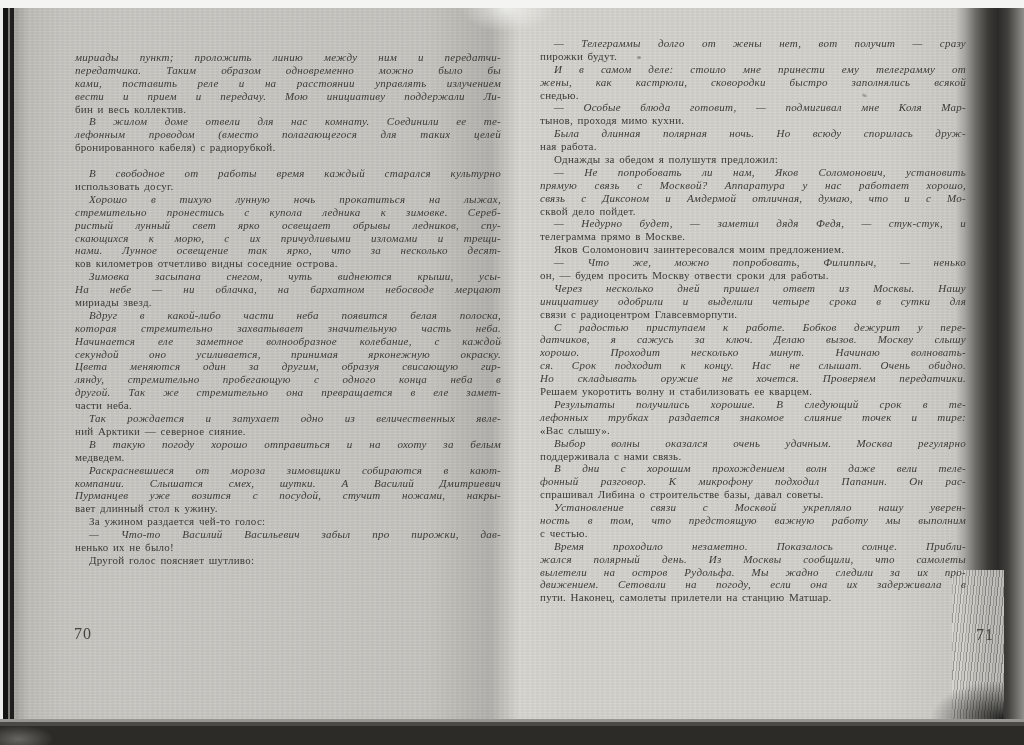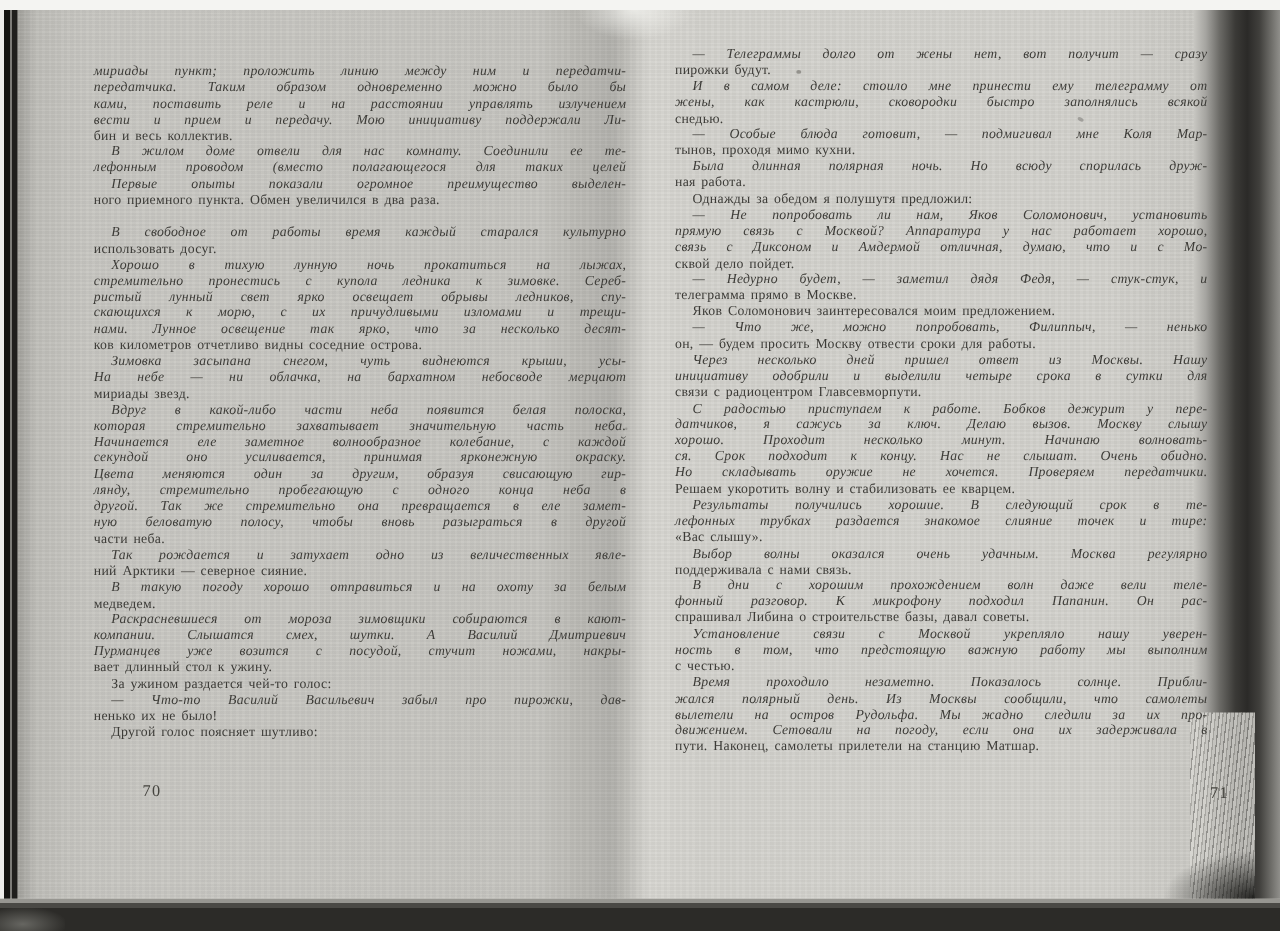--- a/index.html
+++ b/index.html
@@ -47,23 +47,23 @@
   .page-col{position:absolute;color:var(--text,#3c3b37);font-size:11px;}
   .left-col{left:75px;top:51px;width:426px;}
   .right-col{left:540px;top:37px;width:426px;}
   .para{margin:0;}
   .para.space{margin-top:13px;}
   .line{height:12.9px;line-height:12.9px;white-space:normal;
         text-align:justify;text-align-last:left;letter-spacing:.25px;word-spacing:1.5px;}
   .line.just{text-align-last:justify;font-style:italic;}
   .line.ind{text-indent:14px;}
 
-  .page-number{position:absolute;font-size:13px;color:#45443f;letter-spacing:1px;margin-left:40px;}
+  .page-number{position:absolute;font-size:16px;color:#45443f;letter-spacing:1px;}
   .pn-left{left:74px;top:625px;}
-  .pn-right{left:928px;top:626px;}
+  .pn-right{left:976px;top:626px;}
 
   
   .speck{position:absolute;background:#7a7974;border-radius:50%;}
   .s1{left:637px;top:56px;width:4px;height:3px;opacity:.7;}
   .s2{left:862px;top:94px;width:5px;height:3px;opacity:.55;transform:rotate(25deg);}
   .s3{left:500px;top:342px;width:2px;height:2px;opacity:.5;}
 
   
   .grain{position:absolute;left:14px;top:8px;width:944px;height:711px;pointer-events:none;
     background:repeating-linear-gradient(0deg, rgba(255,255,255,.03) 0 1px, rgba(0,0,0,.025) 1px 3px),
@@ -88,24 +88,21 @@
       <div class="para">
         <div class="line just">мириады пункт; проложить линию между ним и передатчи-</div>
         <div class="line just">передатчика. Таким образом одновременно можно было бы</div>
         <div class="line just">ками, поставить реле и на расстоянии управлять излучением</div>
         <div class="line just">вести и прием и передачу. Мою инициативу поддержали Ли-</div>
         <div class="line">бин и весь коллектив.</div>
       </div>
       <div class="para">
         <div class="line just ind">В жилом доме отвели для нас комнату. Соединили ее те-</div>
         <div class="line just">лефонным проводом (вместо полагающегося для таких целей</div>
-      </div>
-      <div class="para">
-        <div class="line just ind">Первые опыты показали огромное преимущество выделен-</div>
-        <div class="line">ного приемного пункта. Обмен увеличился в два раза.</div>
+        <div class="line">бронированного кабеля) с радиорубкой.</div>
       </div>
       <div class="para space">
         <div class="line just ind">В свободное от работы время каждый старался культурно</div>
         <div class="line">использовать досуг.</div>
       </div>
       <div class="para">
         <div class="line just ind">Хорошо в тихую лунную ночь прокатиться на лыжах,</div>
         <div class="line just">стремительно пронестись с купола ледника к зимовке. Сереб-</div>
         <div class="line just">ристый лунный свет ярко освещает обрывы ледников, спу-</div>
         <div class="line just">скающихся к морю, с их причудливыми изломами и трещи-</div>
@@ -118,21 +115,20 @@
         <div class="line">мириады звезд.</div>
       </div>
       <div class="para">
         <div class="line just ind">Вдруг в какой-либо части неба появится белая полоска,</div>
         <div class="line just">которая стремительно захватывает значительную часть неба.</div>
         <div class="line just">Начинается еле заметное волнообразное колебание, с каждой</div>
         <div class="line just">секундой оно усиливается, принимая ярконежную окраску.</div>
         <div class="line just">Цвета меняются один за другим, образуя свисающую гир-</div>
         <div class="line just">лянду, стремительно пробегающую с одного конца неба в</div>
         <div class="line just">другой. Так же стремительно она превращается в еле замет-</div>
-        <div class="line just">ную беловатую полосу, чтобы вновь разыграться в другой</div>
         <div class="line">части неба.</div>
       </div>
       <div class="para">
         <div class="line just ind">Так рождается и затухает одно из величественных явле-</div>
         <div class="line">ний Арктики — северное сияние.</div>
       </div>
       <div class="para">
         <div class="line just ind">В такую погоду хорошо отправиться и на охоту за белым</div>
         <div class="line">медведем.</div>
       </div>

